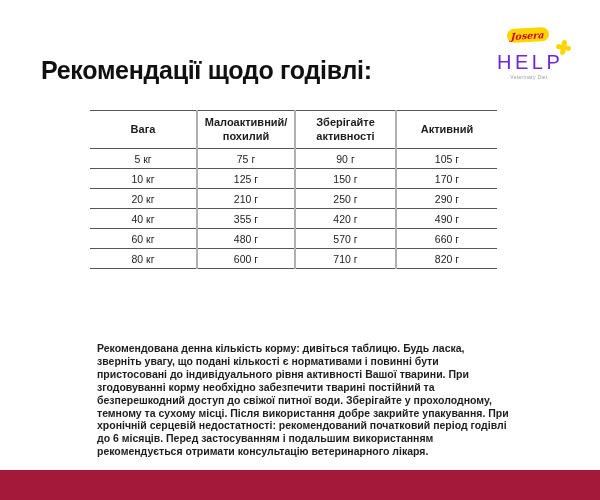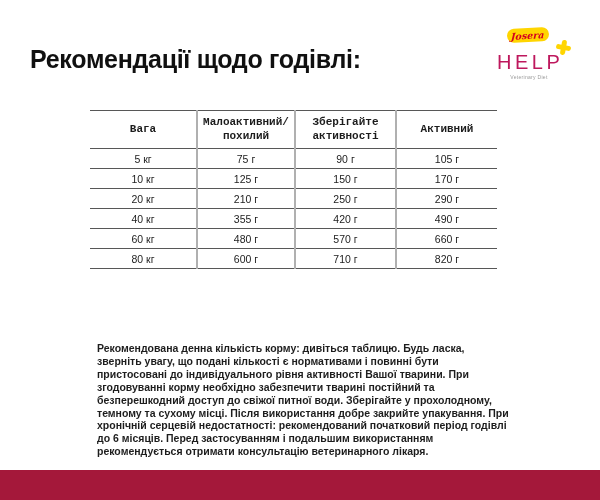--- a/index.html
+++ b/index.html
@@ -15,21 +15,21 @@
     position: relative;
     width: 600px;
     height: 500px;
     background: #ffffff;
   }
   
   .page-title {
     position: absolute;
     left: 30px;
     top: 45px;
-    margin: 0;
+    margin: 11px;
     font-size: 25px;
     font-weight: 700;
     letter-spacing: -0.3px;
     color: #101010;
     white-space: nowrap;
   }
   
   .logo { position: absolute; left: 490px; top: 24px; width: 95px; height: 60px; }
   .logo-badge {
     position: absolute; left: 17px; top: 4px;
@@ -65,21 +65,21 @@
   }
   
   .table-wrap { position: absolute; left: 90px; top: 110px; }
   table.feeding {
     border-collapse: collapse;
     table-layout: fixed;
     width: 407px;
     border-top: 1px solid #575757;
   }
   table.feeding tr { border-bottom: 1px solid #575757; }
-  table.feeding thead tr { height: 38px; font-family: Liberation Mono, monospace; }
+  table.feeding thead tr { height: 38px; }
   table.feeding tbody tr { height: 20px; }
   table.feeding th, table.feeding td {
     text-align: center;
     vertical-align: middle;
     padding: 0 4px;
     color: #1c1c1c;
   }
   table.feeding th { font-size: 11px; font-weight: 700; line-height: 1.2; }
   table.feeding td { font-size: 10.5px; font-weight: 400; }
   table.feeding th + th, table.feeding td + td { border-left: 2px solid #b0b0b0; }
@@ -113,21 +113,21 @@
   <h1 class="page-title">Рекомендації щодо годівлі:</h1>
 
   <div class="logo">
     <div class="logo-badge" style="background-color: rgb(255, 213, 0);">
       <span style="color: rgb(213, 0, 29);">Josera</span>
     </div>
     <div class="plus-icon">
       <div class="bar-v" style="background-color: rgb(255, 213, 0);"></div>
       <div class="bar-h" style="background-color: rgb(255, 213, 0);"></div>
     </div>
-    <div class="help-wordmark" style="color: #be185d;">HELP</div>
+    <div class="help-wordmark" style="color: #6d28d9;">HELP</div>
     <div class="logo-tagline">Veterinary Diet</div>
   </div>
 
   <div class="table-wrap">
     <table class="feeding">
       <colgroup>
         <col style="width:107px">
           <col style="width:98px">
           <col style="width:101px">
           <col style="width:101px">

